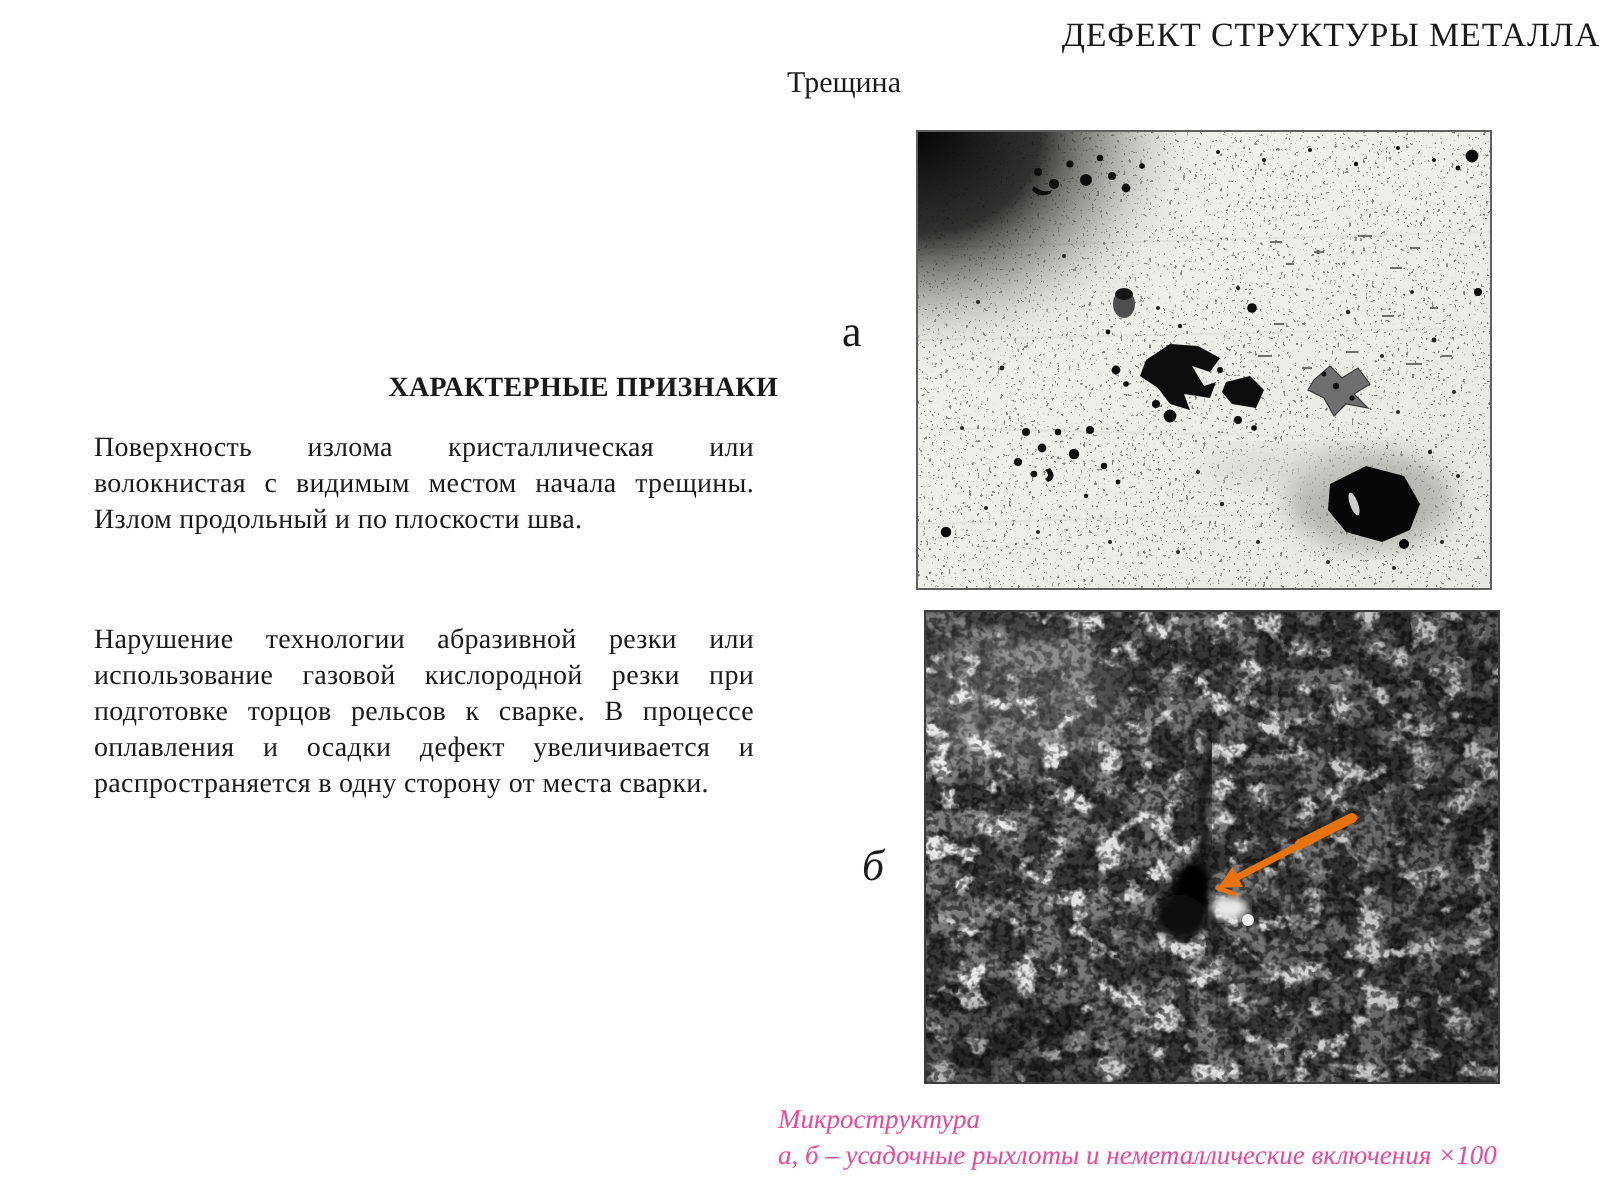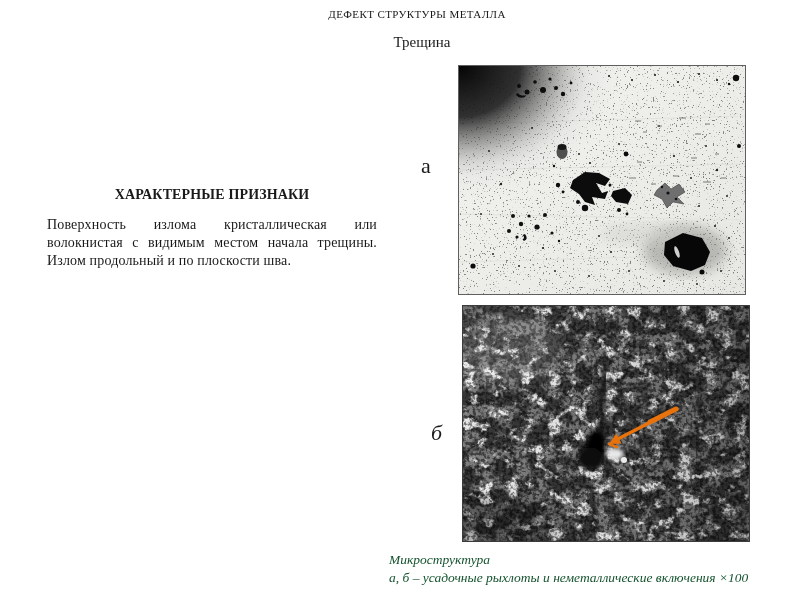--- a/index.html
+++ b/index.html
@@ -2,56 +2,57 @@
 <html><head>
 <meta charset="utf-8">
 <style>
   html,body{margin:0;padding:0;background:#fff;}
   .slide{
     position:relative;width:800px;height:600px;background:#ffffff;
     font-family:"Liberation Serif", serif;color:#1a1a1a;overflow:hidden;
   }
   .title{
     position:absolute;top:8px;left:0;width:800px;box-sizing:border-box;
-    padding-left:34px;text-align:center;font-size:11px;letter-spacing:.4px;
+    padding-left:34px;text-align:right;font-size:17px;letter-spacing:.4px;
   }
   .subtitle{
     position:absolute;top:34px;left:0;width:800px;box-sizing:border-box;
     padding-left:44px;text-align:center;font-size:15px;
   }
   .textblock{
     position:absolute;left:35px;top:186px;width:354px;
     font-size:14px;line-height:18px;letter-spacing:.15px;
   }
-  .textblock .heading{font-weight:bold;text-align:center;}
+  .textblock .heading{font-weight:bold;text-align:right;}
   .textblock p{margin:12px;text-align:justify;text-align-last:left;}
   .gap{height:18px;}
   .fig-label{position:absolute;font-size:22px;line-height:22px;}
   .fig-label.a{left:421px;top:155px;}
   .fig-label.b{left:431px;top:422px;font-style:italic;}
   .figure-a{position:absolute;left:458px;top:65px;width:286px;height:228px;border:1px solid #5f5f5f;}
   .figure-b{position:absolute;left:462px;top:305px;width:286px;height:235px;border:1px solid #3c3c3c;}
   .figure-a svg,.figure-b svg{display:block;}
   .caption{
     position:absolute;left:389px;top:551px;width:400px;
-    font-style:italic;font-size:13.5px;line-height:18px;color:#14532d;
+    font-style:italic;font-size:13.5px;line-height:18px;color:#ec4899;
   }
 </style>
 </head>
 <body>
 
 <div class="slide">
 
   <div class="title">ДЕФЕКТ СТРУКТУРЫ МЕТАЛЛА</div>
   <div class="subtitle">Трещина</div>
 
   <div class="textblock">
     <div class="heading">ХАРАКТЕРНЫЕ ПРИЗНАКИ</div>
     <p>Поверхность излома кристаллическая или волокнистая с видимым местом начала трещины. Излом продольный и по плоскости шва.</p>
     <div class="gap"></div>
+    <p>Нарушение технологии абразивной резки или использование газовой кислородной резки при подготовке торцов рельсов к сварке. В процессе оплавления и осадки дефект увеличивается и распространяется в одну сторону от места сварки.</p>
   </div>
 
   <div class="fig-label a">а</div>
   <div class="fig-label b">б</div>
 
   <div class="figure-a">
     <svg width="286" height="228" viewBox="0 0 286 228">
       <defs>
         <linearGradient id="bgA" x1="0" y1="0" x2="1" y2="1">
           <stop offset="0" stop-color="#f3f3f0"></stop>

